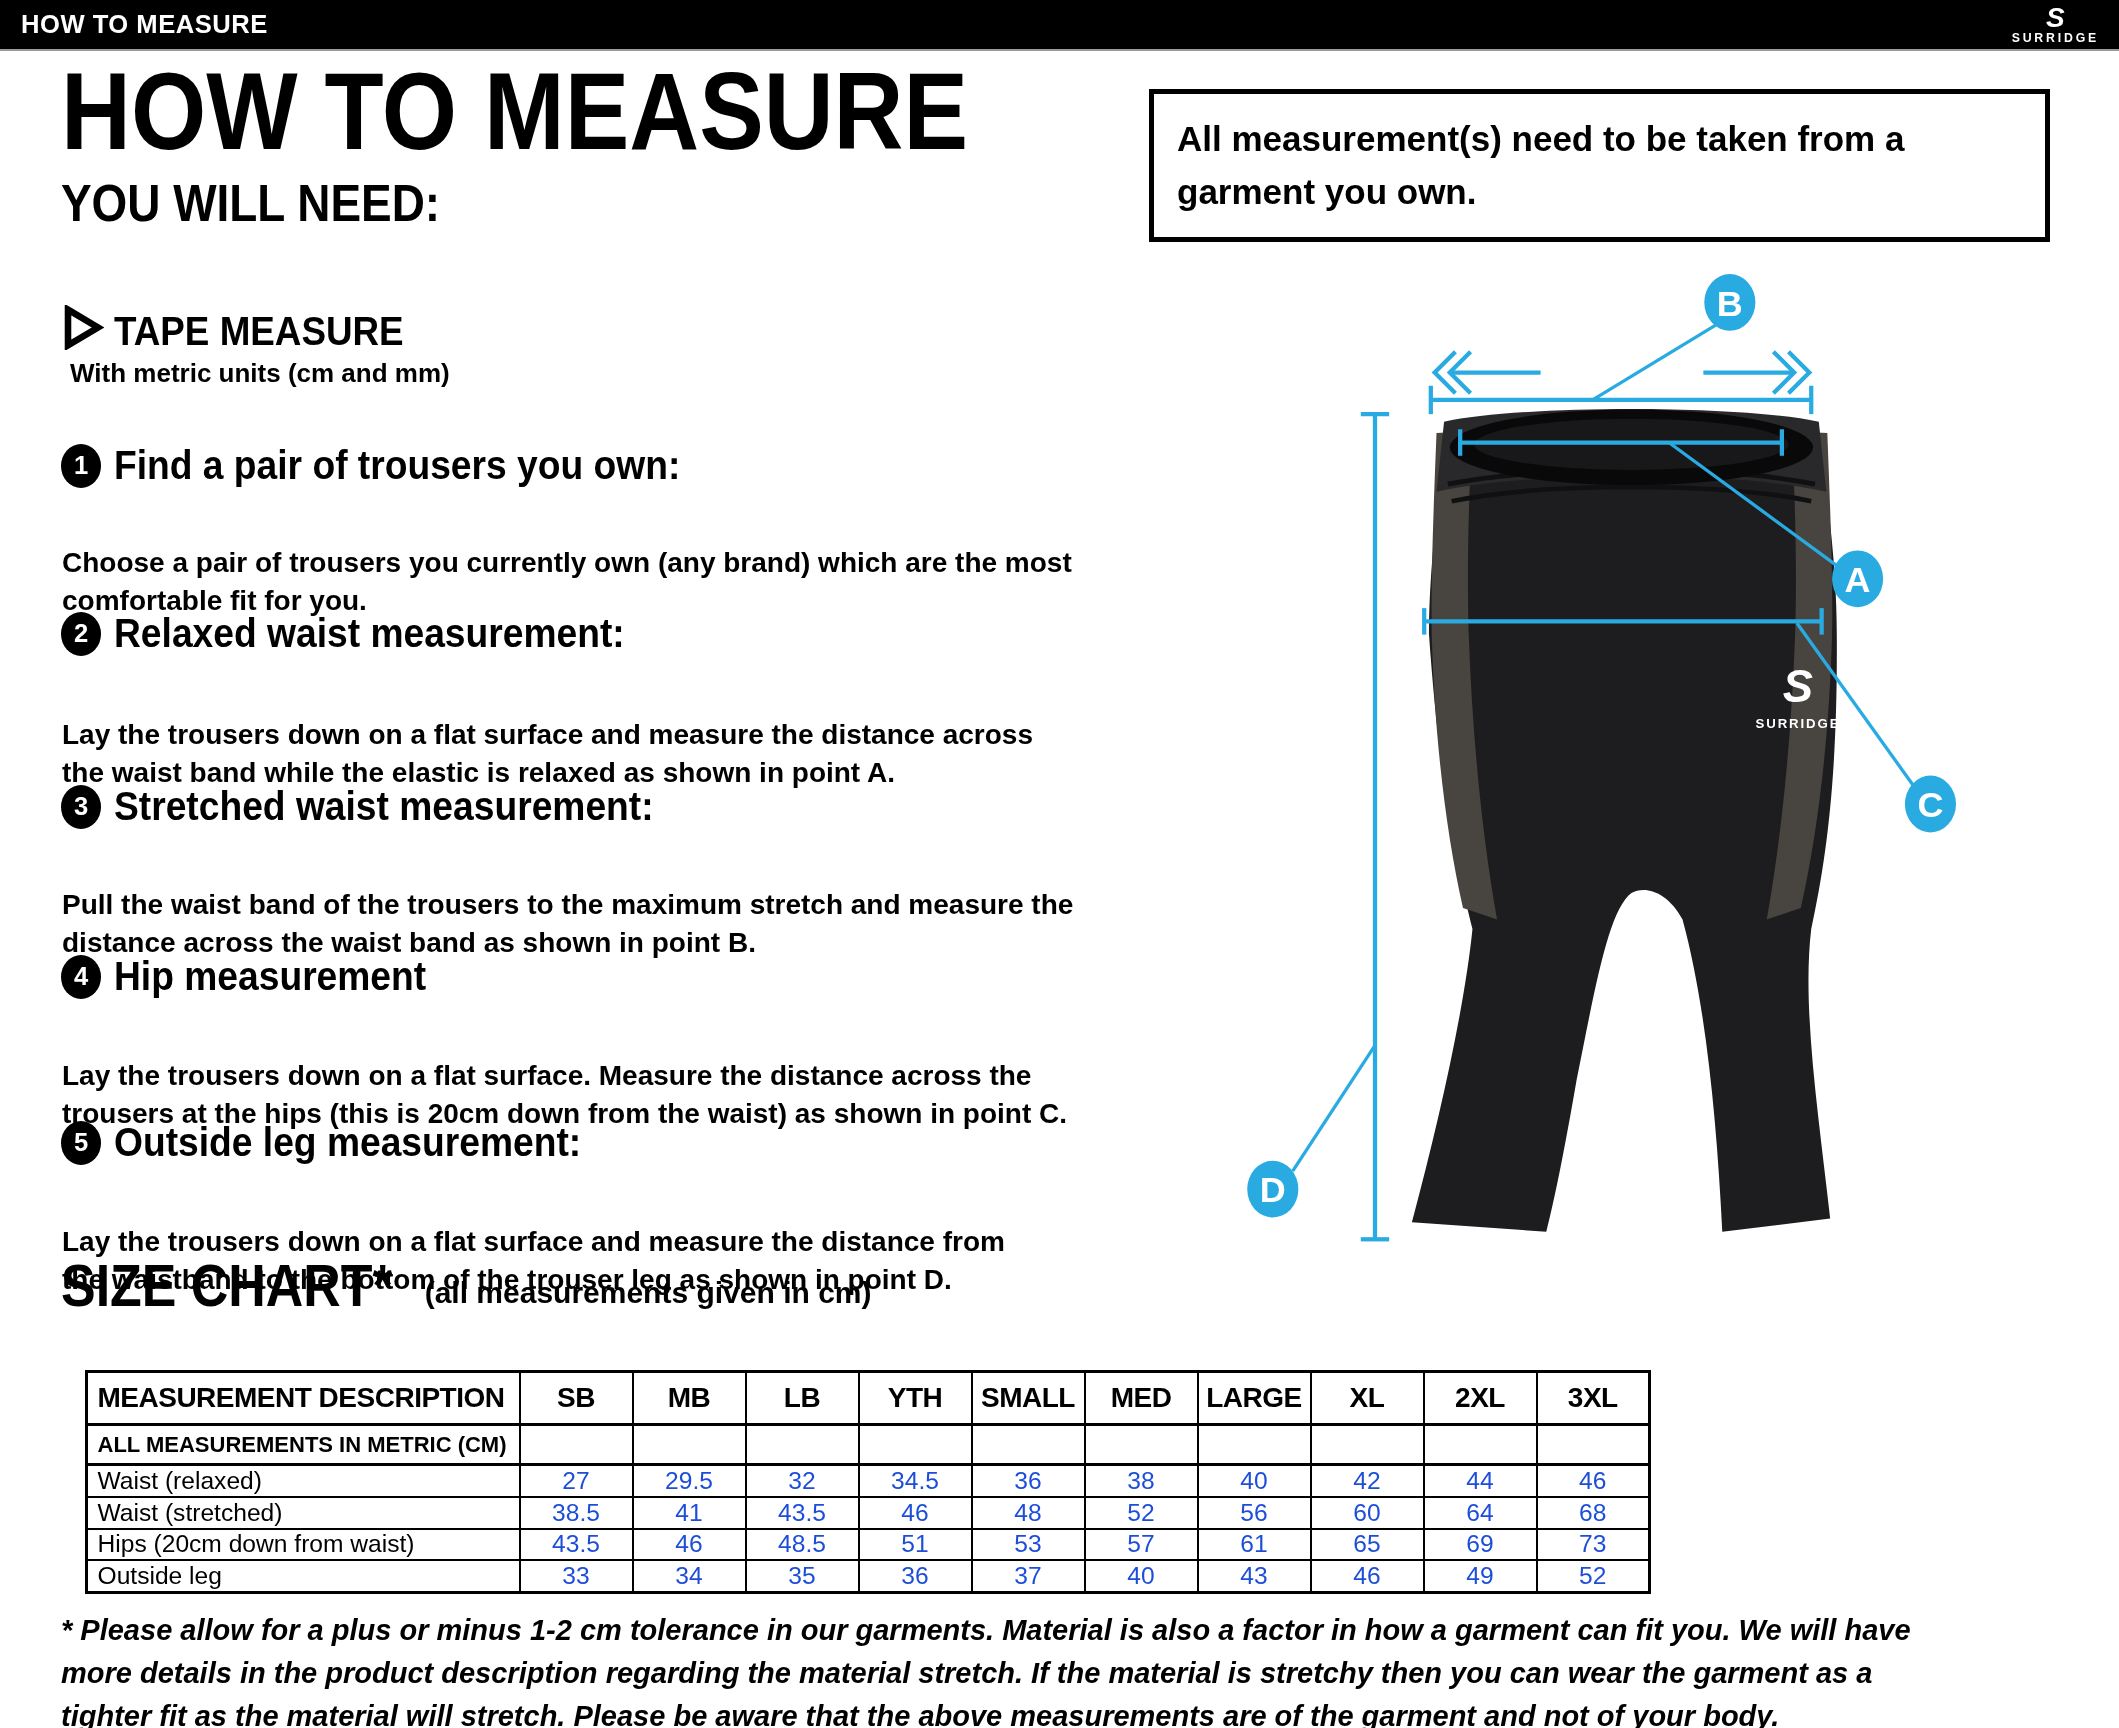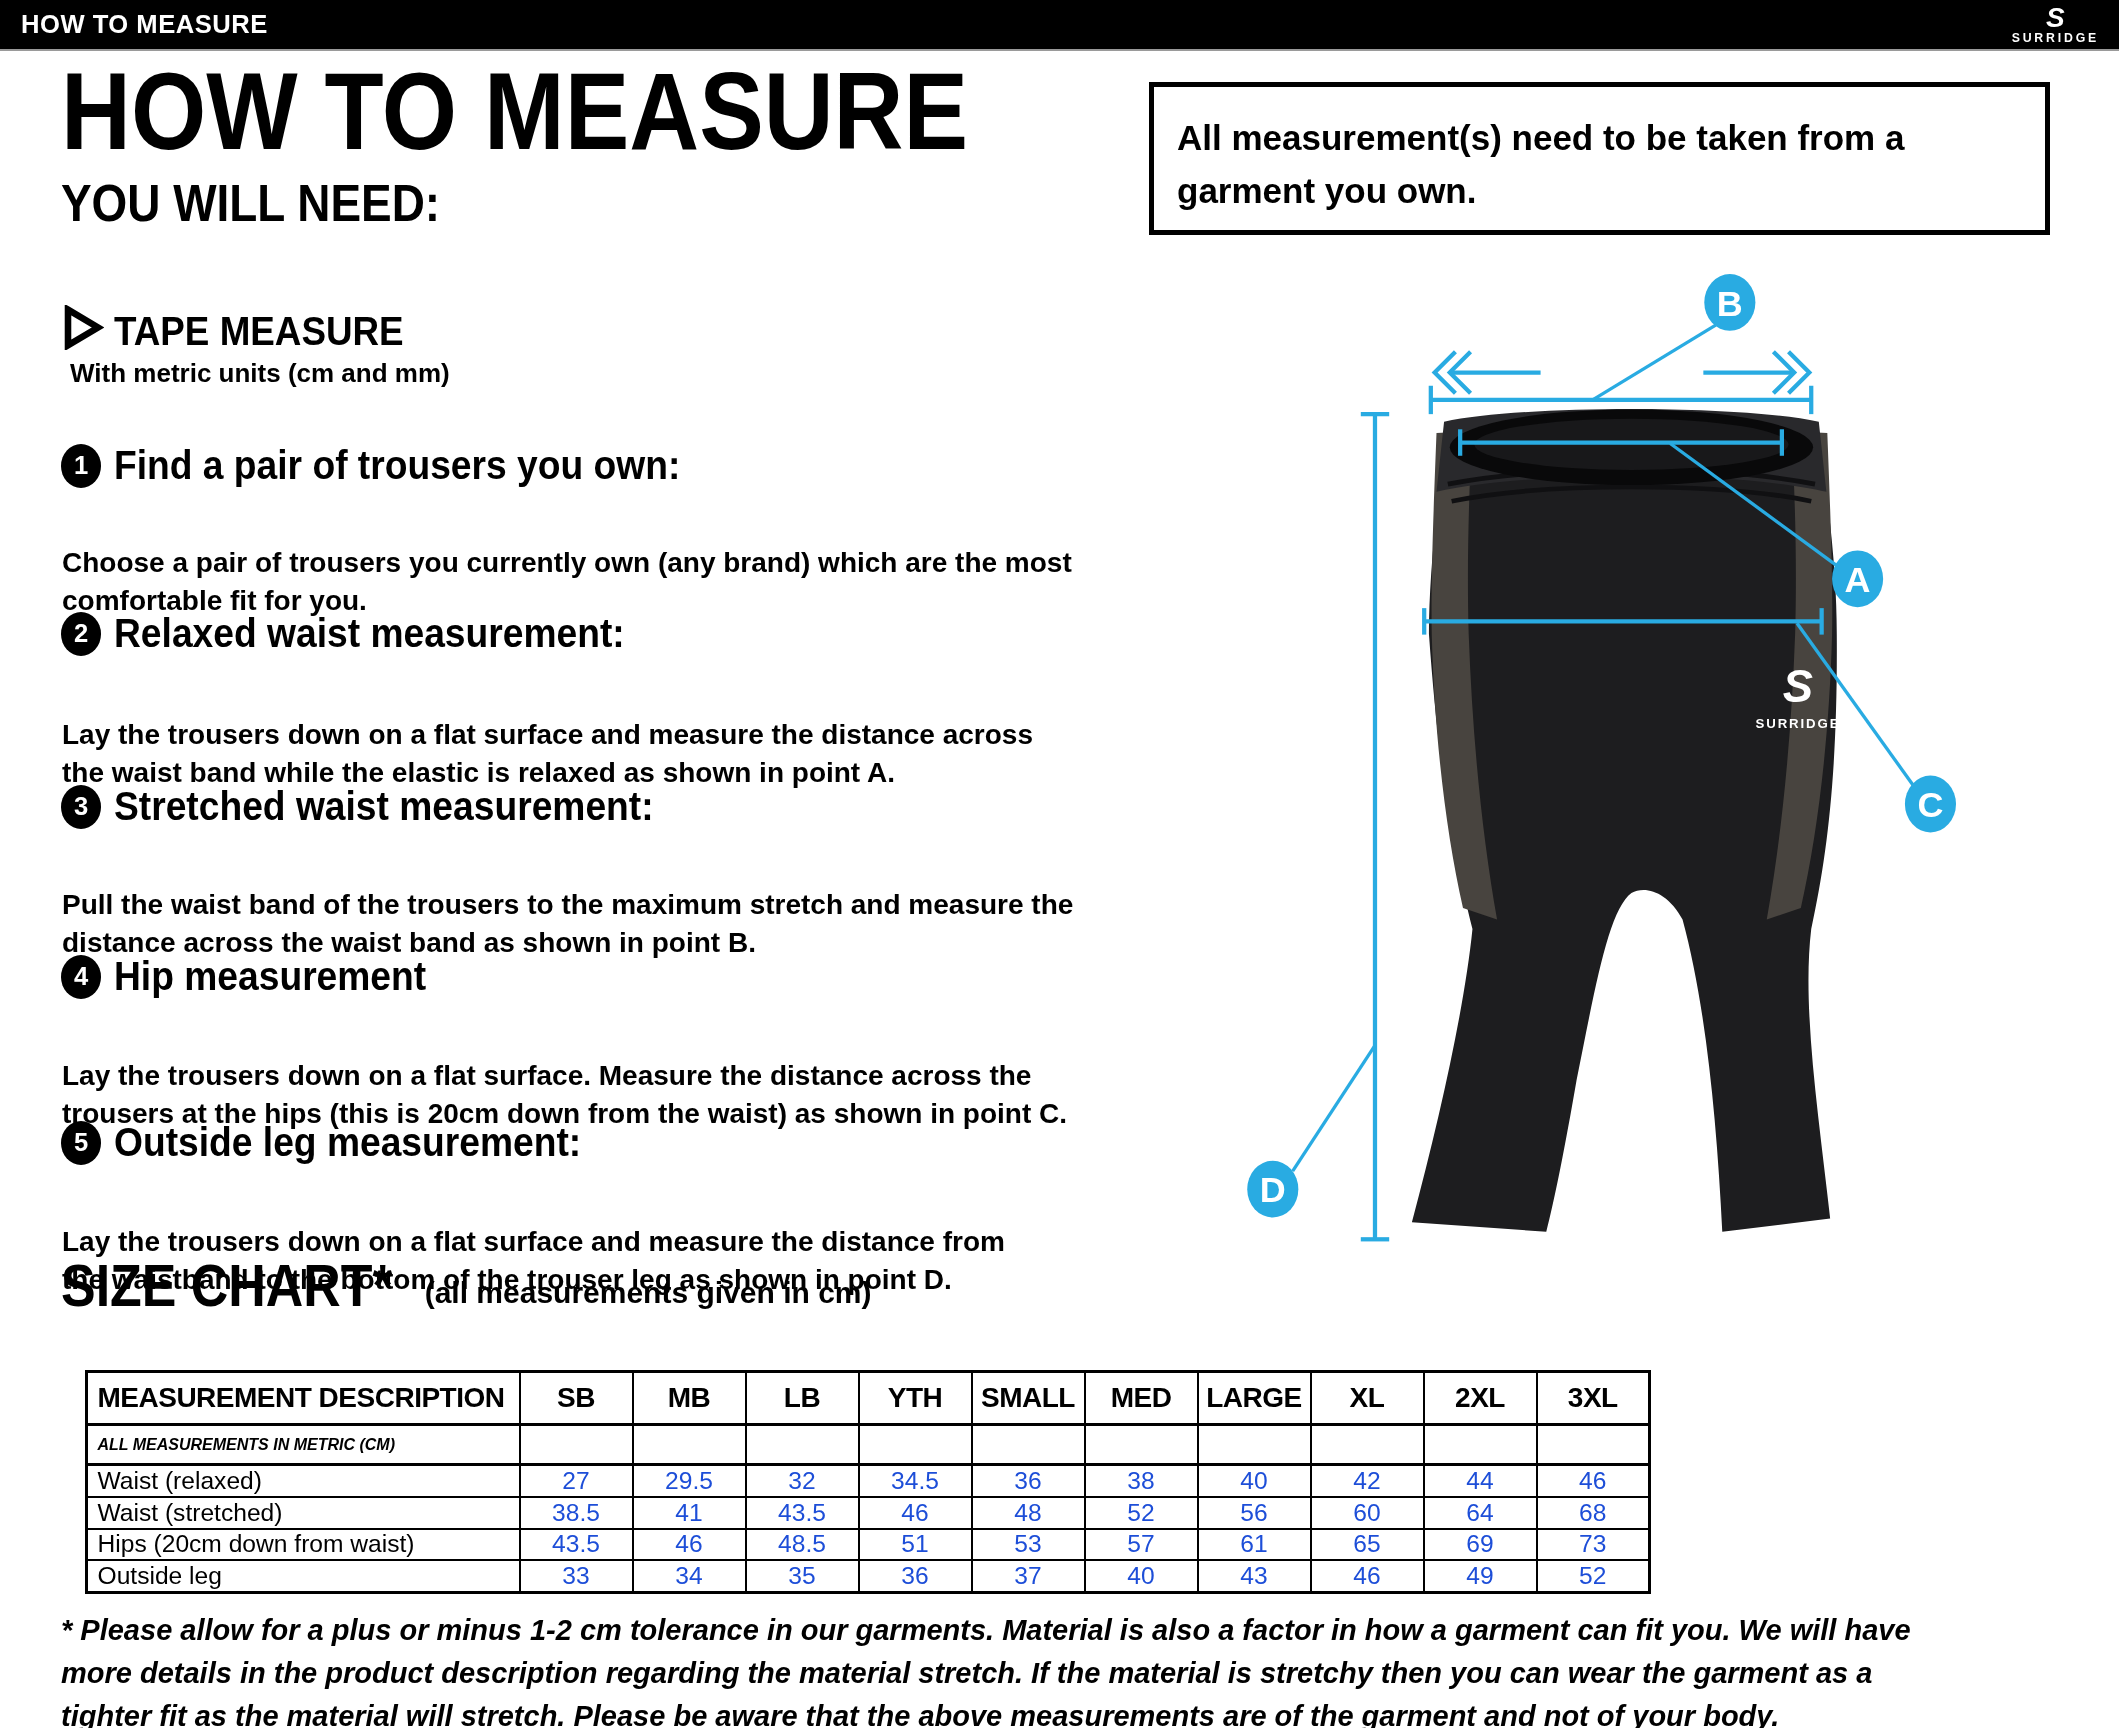--- a/index.html
+++ b/index.html
@@ -14,22 +14,22 @@
   .topbar-title{color:#fff;font-size:25.6px;font-weight:bold;letter-spacing:0.5px;}
   .topbar-logo{display:flex;flex-direction:column;align-items:center;line-height:1;margin-top:1.9px;}
   .topbar-logo .smark{color:#fff;font-size:28px;font-weight:bold;font-style:italic;line-height:.85;}
   .topbar-logo .sname{color:#fff;font-size:12.3px;font-weight:bold;letter-spacing:2.8px;margin-top:1.9px;}
   
   .h1{left:61px;top:55px;font-size:110px;font-weight:bold;letter-spacing:0;line-height:112px;
       transform:scaleX(.88);transform-origin:left top;white-space:nowrap;}
   .h2{left:61px;top:176px;font-size:51px;font-weight:bold;line-height:55px;
       transform:scaleX(.9);transform-origin:left top;white-space:nowrap;}
   
-  .notebox{left:1149px;top:82px;width:901px;height:153px;border:5.7px solid #000;box-sizing:border-box;
-           padding:25px 23px;font-size:35px;font-weight:bold;line-height:1.5;white-space:pre-line;}
+  .notebox{left:1149px;top:89px;width:901px;height:153px;border:5.7px solid #000;box-sizing:border-box;
+           padding:19px 23px;font-size:35px;font-weight:bold;line-height:1.5;white-space:pre-line;}
   
   .tape-icon{left:62px;top:305px;}
   .tape-label{left:114px;top:309px;font-size:40px;font-weight:bold;transform:scaleX(.92);transform-origin:left top;white-space:nowrap;}
   .tape-sub{left:70px;top:358px;font-size:26px;font-weight:bold;white-space:nowrap;}
   
   .step-head{display:flex;align-items:center;gap:13.2px;}
   .step-num{width:40px;height:44px;border-radius:50%;background:#000;color:#fff;font-size:25.6px;font-weight:bold;
             display:flex;align-items:center;justify-content:center;flex:0 0 auto;}
   .step-title{font-size:40px;font-weight:bold;transform:scaleX(.93);transform-origin:left center;white-space:nowrap;}
   .step-body{font-size:28px;font-weight:bold;line-height:38px;white-space:pre-line;width:1164px;margin-top:44px;}
@@ -37,21 +37,21 @@
   .sc-title-row{left:61px;top:1257px;display:flex;align-items:flex-end;gap:13.2px;}
   .sc-title{font-size:59px;font-weight:bold;line-height:59px;transform:scaleX(.88);transform-origin:left bottom;white-space:nowrap;}
   .sc-sub{font-size:30px;font-weight:bold;padding-bottom:5.7px;white-space:nowrap;margin-left:-26.5px;}
   table.size{left:85px;top:1370px;position:absolute;border-collapse:collapse;table-layout:fixed;width:1560px;
              border:3.8px solid #000;}
   table.size th,table.size td{border:2.8px solid #000;box-sizing:border-box;overflow:hidden;}
   table.size th{font-size:28px;font-weight:bold;height:53px;text-align:center;letter-spacing:-0.5px;border-bottom-width:3.8px;}
   table.size th.desc{text-align:left;padding-left:9.5px;}
   table.size td{font-size:24.6px;height:28px;text-align:center;padding:0.9px 3.8px;}
   table.size td.desc{text-align:left;padding-left:9.5px;font-weight:normal;}
-  table.size td.metric{font-size:16px;font-weight:bold;height:40px;border-bottom-width:3.8px;font-style:italic;}
+  table.size td.metric{font-size:22px;font-weight:bold;height:40px;border-bottom-width:3.8px;}
   table.size tr[data-name="metric-note-row"] td{border-bottom-width:3.8px;height:40px;}
   table.size td.val{color:#1d4ed8;}
   
   .footnote{left:61px;top:1609px;width:2006px;font-size:29px;font-weight:bold;font-style:italic;
             line-height:43px;white-space:pre-line;}
   
   .diagram{left:1211px;top:170px;}
 </style>
 </head>
 <body>

